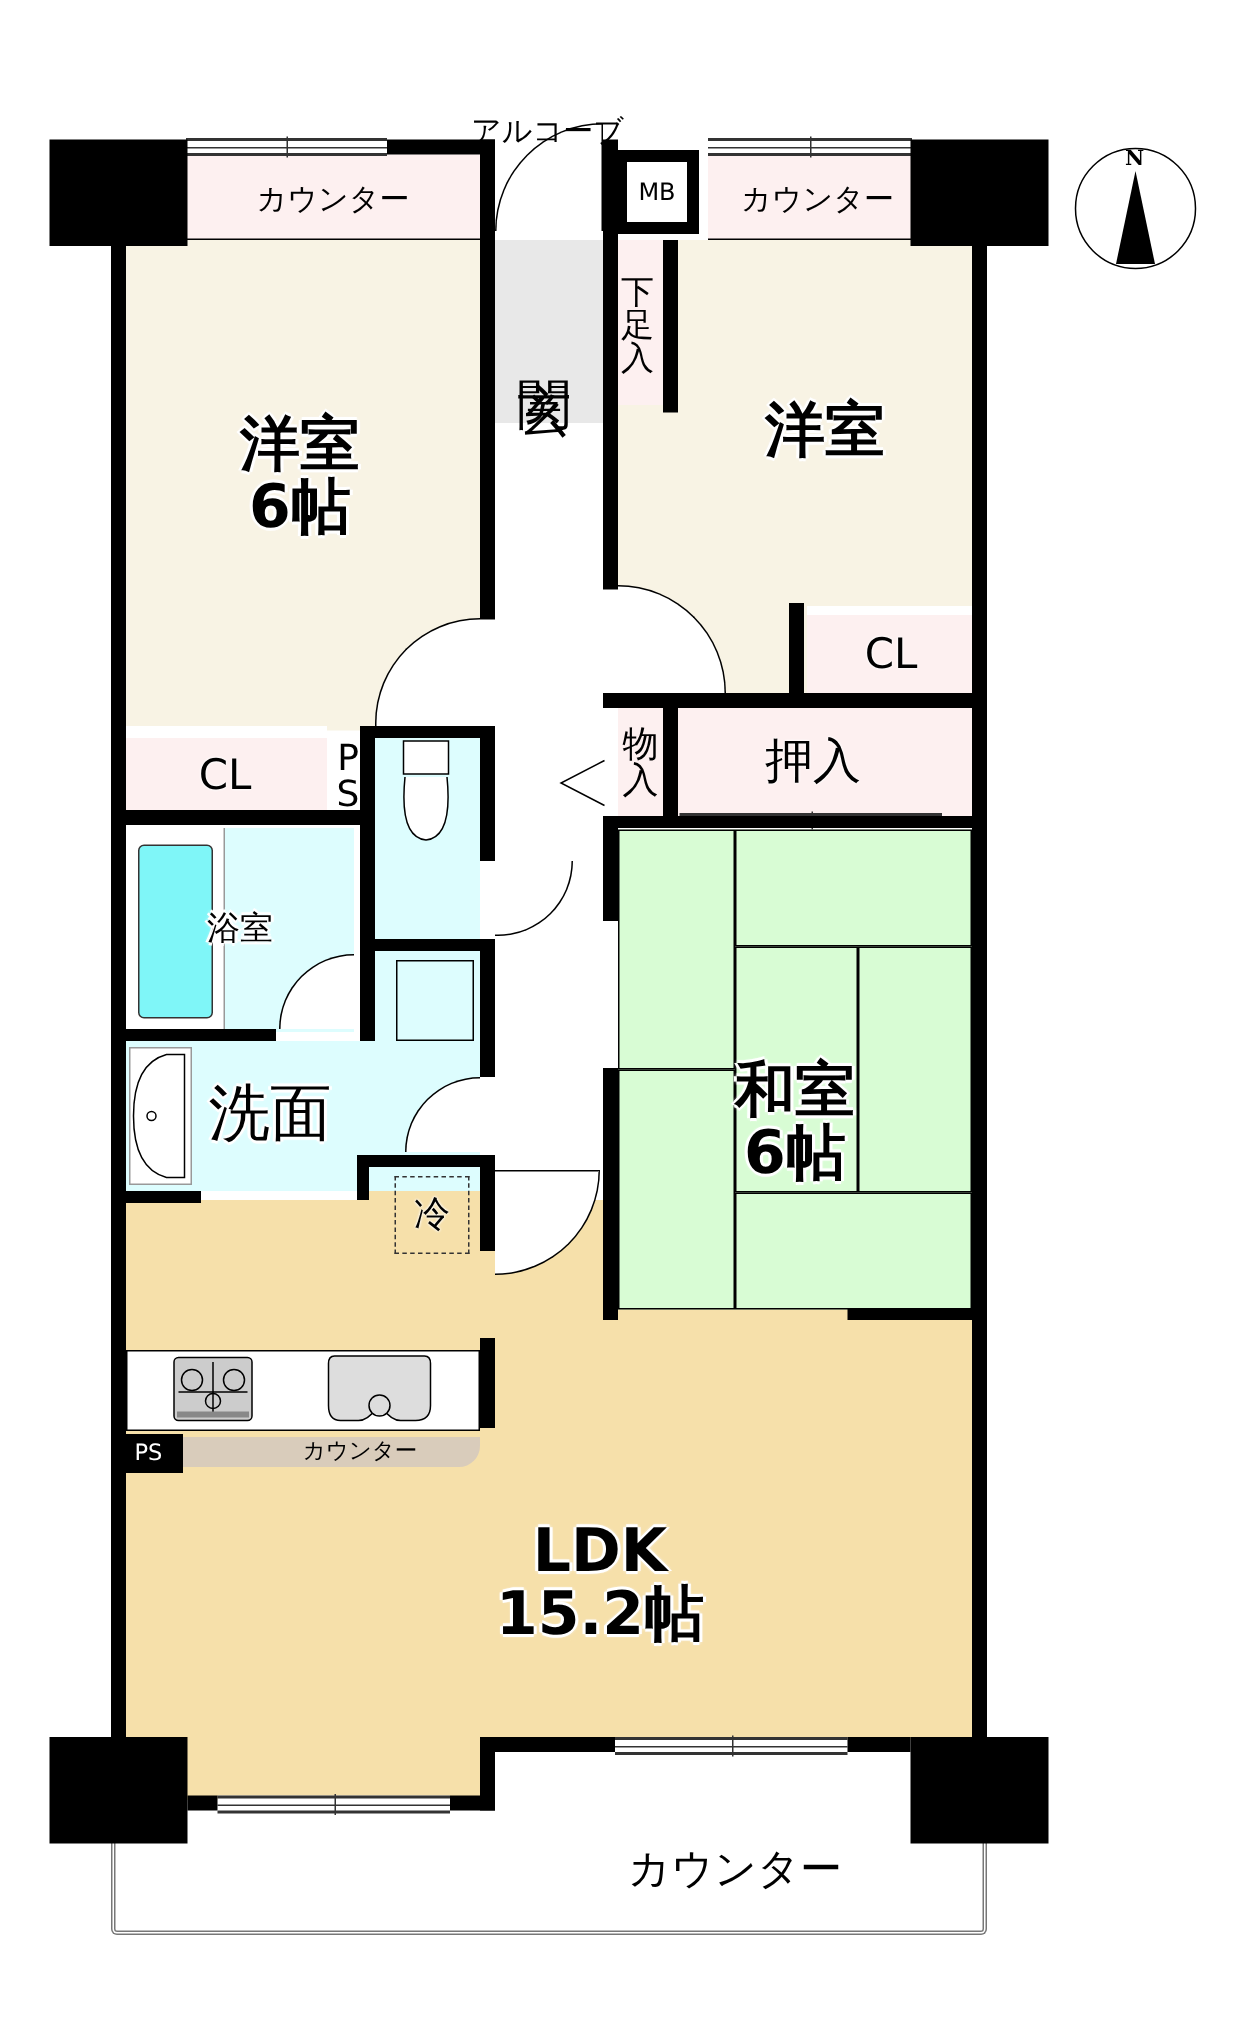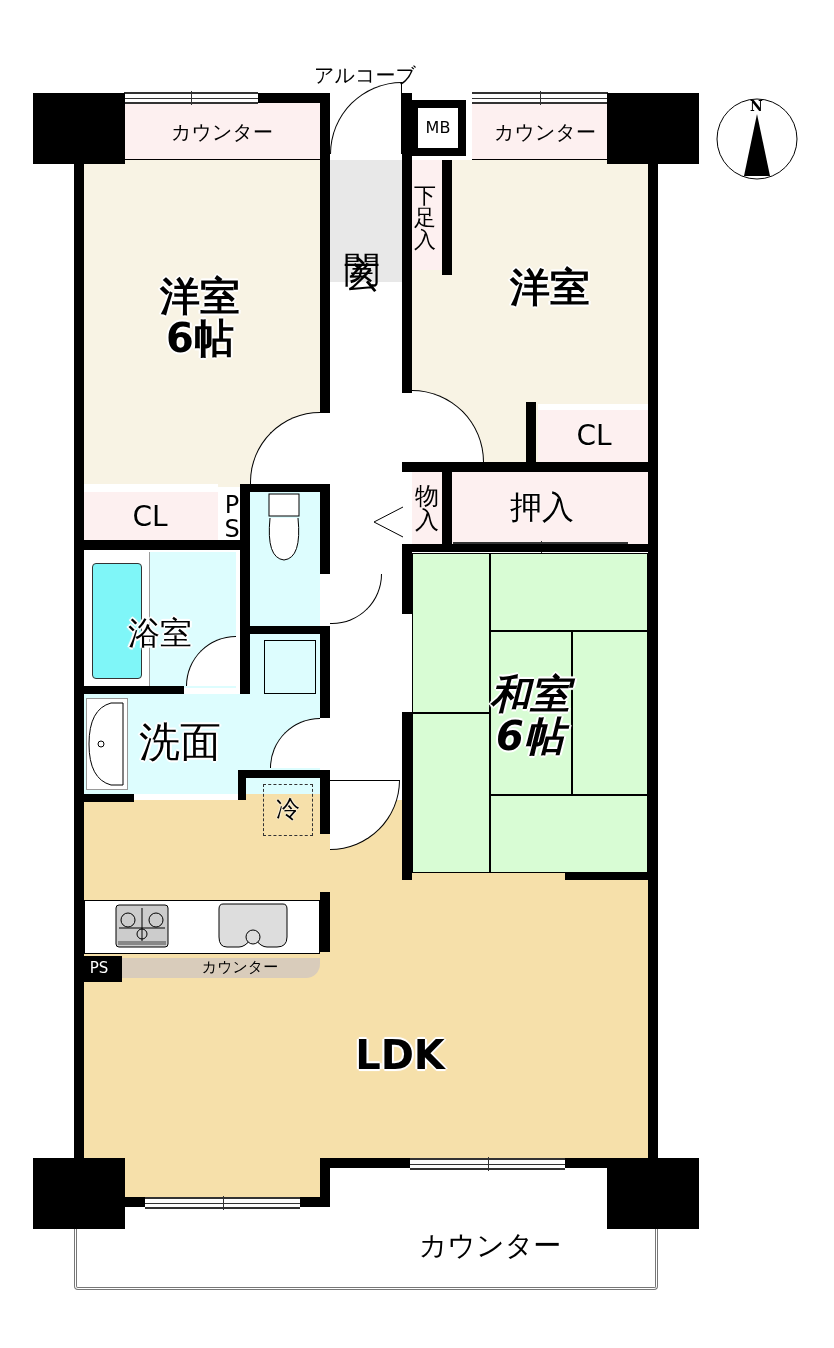--- a/index.html
+++ b/index.html
@@ -41,21 +41,21 @@
 <div class="fill" style="left:124px;top:103px;width:196px;height:57px;background:#FDF0F0;border-bottom:1px solid #000;box-sizing:border-box;"></div>
 <div class="lbl sm" style="left:124px;top:110px;width:196px;height:44px;">カウンター</div>
 <div class="window" style="left:124px;top:92px;width:134px;height:12px;">
     <span class="mull"></span>
   </div>
 
 <div class="fill" style="left:330px;top:160px;width:76px;height:122px;background:#E8E8E8;"></div>
 <div class="lbl" style="left:340px;top:175px;width:44px;height:100px;font-size:36px;writing-mode:vertical-rl;">玄関</div>
 
 <div class="door" style="left:330px;top:82px;width:72px;height:72px;border-radius:72px 0 0 0;border-bottom:none;"></div>
-<div class="lbl sm" style="left:290px;top:60px;width:150px;height:30px;">アルコーブ</div>
+<div class="lbl sm" style="left:290px;top:72px;width:150px;height:30px;">アルコーブ</div>
 
 <div class="fill" style="left:408px;top:160px;width:34px;height:110px;background:#FDF0F0;"></div>
 <div class="lbl vert" style="left:408px;top:170px;width:34px;height:96px;">
   <span>下</span>
   <span>足</span>
   <span>入</span>
 </div>
 
 <div class="fill" style="left:410px;top:100px;width:56px;height:56px;background:#fff;border:8px solid #000;box-sizing:border-box;"></div>
 <div class="lbl" style="left:410px;top:100px;width:56px;height:56px;font-size:16px;">MB</div>
@@ -84,21 +84,21 @@
 <div class="abs" style="left:266px;top:492px;width:36px;height:72px;">
   <svg width="36" height="72" viewBox="0 0 36 72">
       <rect x="3" y="2" width="30" height="22" fill="#fff" stroke="#000"></rect>
       <path d="M4,26 Q0,66 18,68 Q36,66 32,26" fill="#fff" stroke="#000"></path>
     </svg>
 </div>
 
 <div class="fill" style="left:84px;top:552px;width:152px;height:136px;background:#DDFDFE;"></div>
 <div class="fill" style="left:84px;top:552px;width:66px;height:136px;background:#fff;border-right:1px solid #999;box-sizing:border-box;"></div>
 <div class="fill" style="left:92px;top:563px;width:50px;height:116px;background:#7FF6F8;border:1px solid #333;border-radius:4px;box-sizing:border-box;"></div>
-<div class="lbl big" style="left:100px;top:595px;width:120px;height:50px;font-size:32px;font-weight:normal;margin-top:14px;">浴室</div>
+<div class="lbl big" style="left:100px;top:595px;width:120px;height:50px;font-size:22px;font-weight:normal;">浴室</div>
 
 <div class="fill" style="left:84px;top:694px;width:236px;height:100px;background:#DDFDFE;"></div>
 <div class="fill" style="left:248px;top:634px;width:72px;height:70px;background:#DDFDFE;"></div>
 <div class="fill" style="left:264px;top:640px;width:52px;height:54px;border:1.5px solid #000;box-sizing:border-box;background:#DDFDFE;"></div>
 <div class="abs" style="left:86px;top:698px;width:42px;height:92px;background:#fff;border:1px solid #999;box-sizing:border-box;">
   <svg width="40" height="90" viewBox="0 0 40 90">
       <path d="M36,4 L24,4 Q2,10 2,45 Q2,80 24,86 L36,86 Z" fill="#fff" stroke="#000"></path>
       <circle cx="14" cy="45" r="3" fill="#fff" stroke="#000"></circle>
     </svg>
 </div>
@@ -204,19 +204,20 @@
 <div class="wall" style="left:320px;top:1158px;width:90px;height:10px;"></div>
 <div class="wall" style="left:565px;top:1158px;width:42px;height:10px;"></div>
 
 <div class="lbl big" style="left:120px;top:262px;width:160px;height:110px;">
   <span>洋室</span>
   <span>6帖</span>
 </div>
 <div class="lbl big" style="left:460px;top:232px;width:180px;height:110px;">
   <span>洋室</span>
 </div>
-<div class="lbl big" style="left:450px;top:660px;width:160px;height:110px;font-style:italic;">
+<div class="lbl big" style="left:450px;top:693px;width:160px;height:110px;">
   <span>和室</span>
   <span>6帖</span>
 </div>
 <div class="lbl big" style="left:300px;top:1000px;width:200px;height:110px;">
   <span>LDK</span>
+  <span>15.2帖</span>
 </div>
 
 </body></html>

